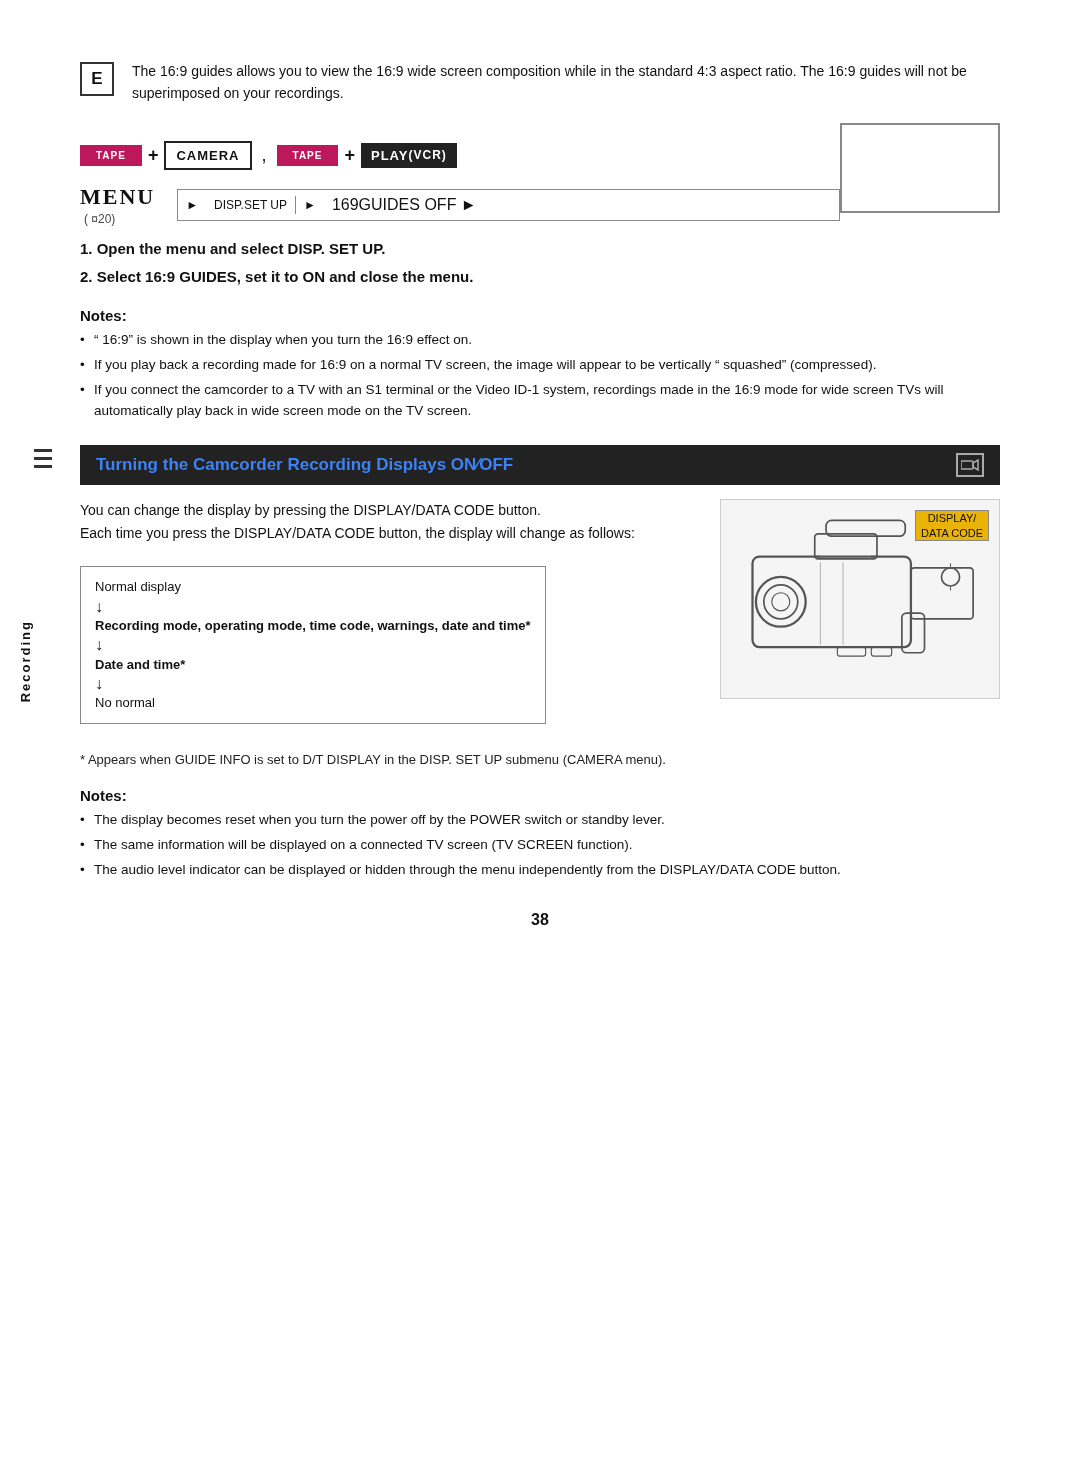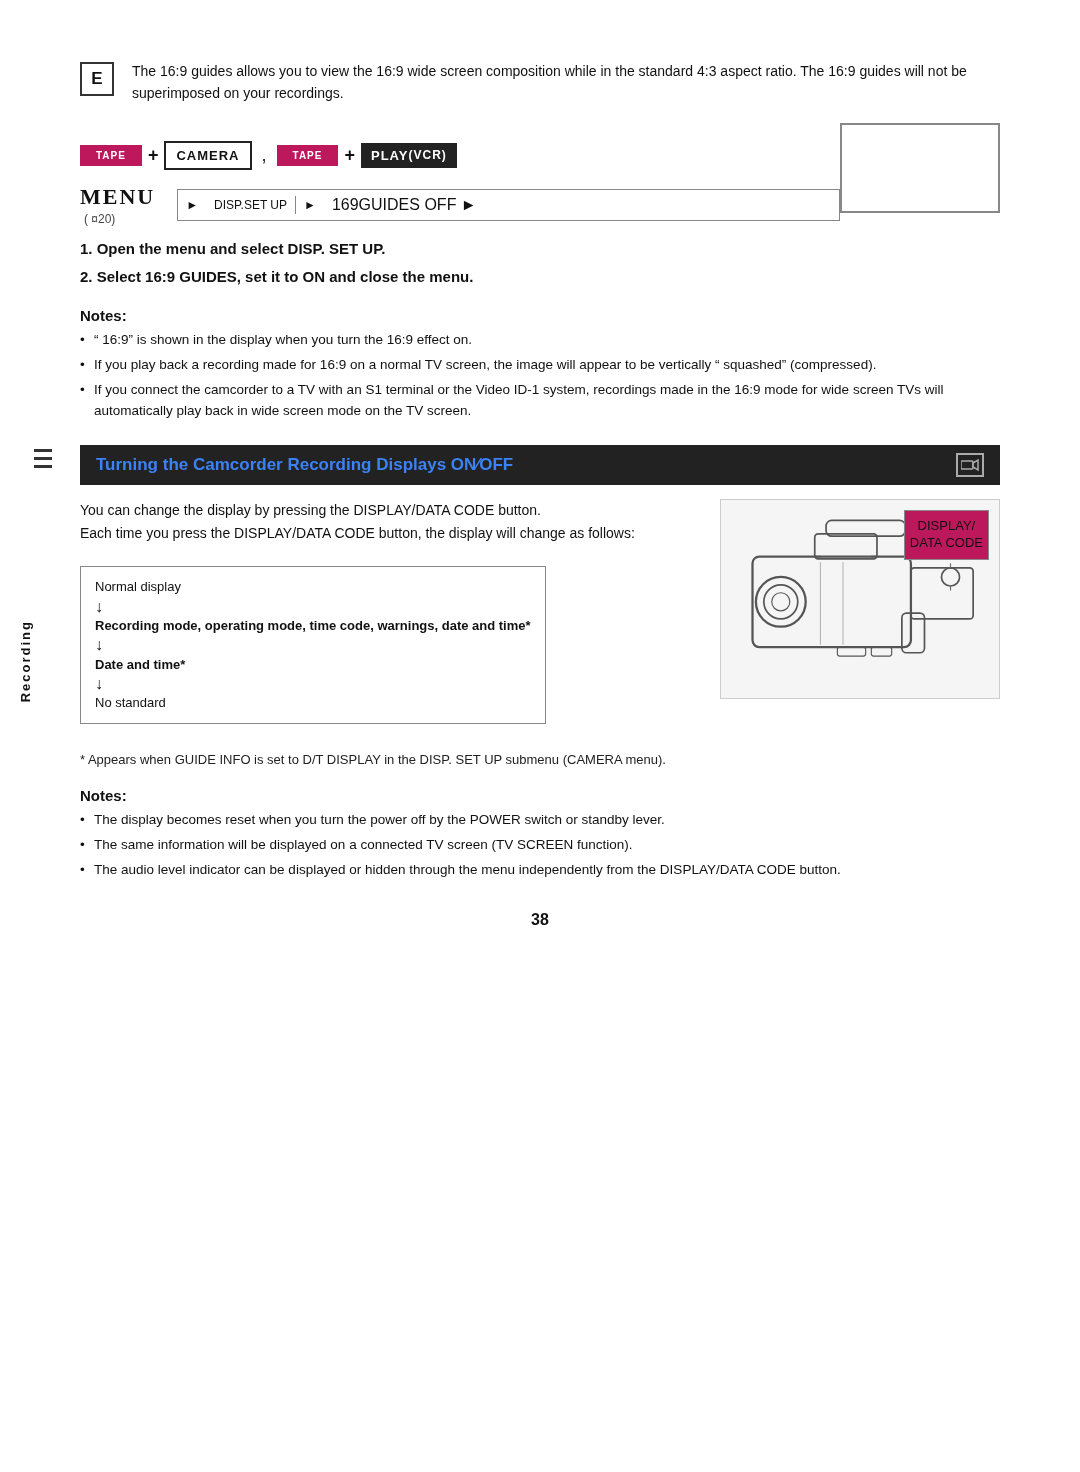--- a/index.html
+++ b/index.html
@@ -401,27 +401,27 @@
 Each time you press the DISPLAY/DATA CODE button, the display will change as follows:</div>
 
         
         <div class="display-flow">
           <div class="display-flow-item">Normal display</div>
           <span class="flow-arrow">↓</span>
           <div class="display-flow-item bold">Recording mode, operating mode, time code, warnings, date and time*</div>
           <span class="flow-arrow">↓</span>
           <div class="display-flow-item bold">Date and time*</div>
           <span class="flow-arrow">↓</span>
-          <div class="display-flow-item">No standard</div>
+          <div class="display-flow-item">No normal</div>
         </div>
       </div>
 
       <div class="recording-image">
 
-        <div style="position:absolute; top:10px; right:10px; background:#be185d; border:1px solid #888; padding:7px 5px; font-size:13px; text-align:center; line-height:1.3;">
+        <div style="position:absolute; top:10px; right:10px; background:#eab308; border:1px solid #888; padding:0 5px; font-size:11px; text-align:center; line-height:1.3;">
           DISPLAY/<br>DATA CODE
         </div>
 
         <svg width="230" height="175" viewBox="0 0 230 175" class="camcorder-drawing">
 
           <rect x="20" y="50" width="140" height="80" rx="6" fill="none" stroke="#555" stroke-width="2"></rect>
 
           <circle cx="45" cy="90" r="22" fill="none" stroke="#555" stroke-width="2"></circle>
           <circle cx="45" cy="90" r="15" fill="none" stroke="#555" stroke-width="1.5"></circle>
           <circle cx="45" cy="90" r="8" fill="none" stroke="#555" stroke-width="1"></circle>

